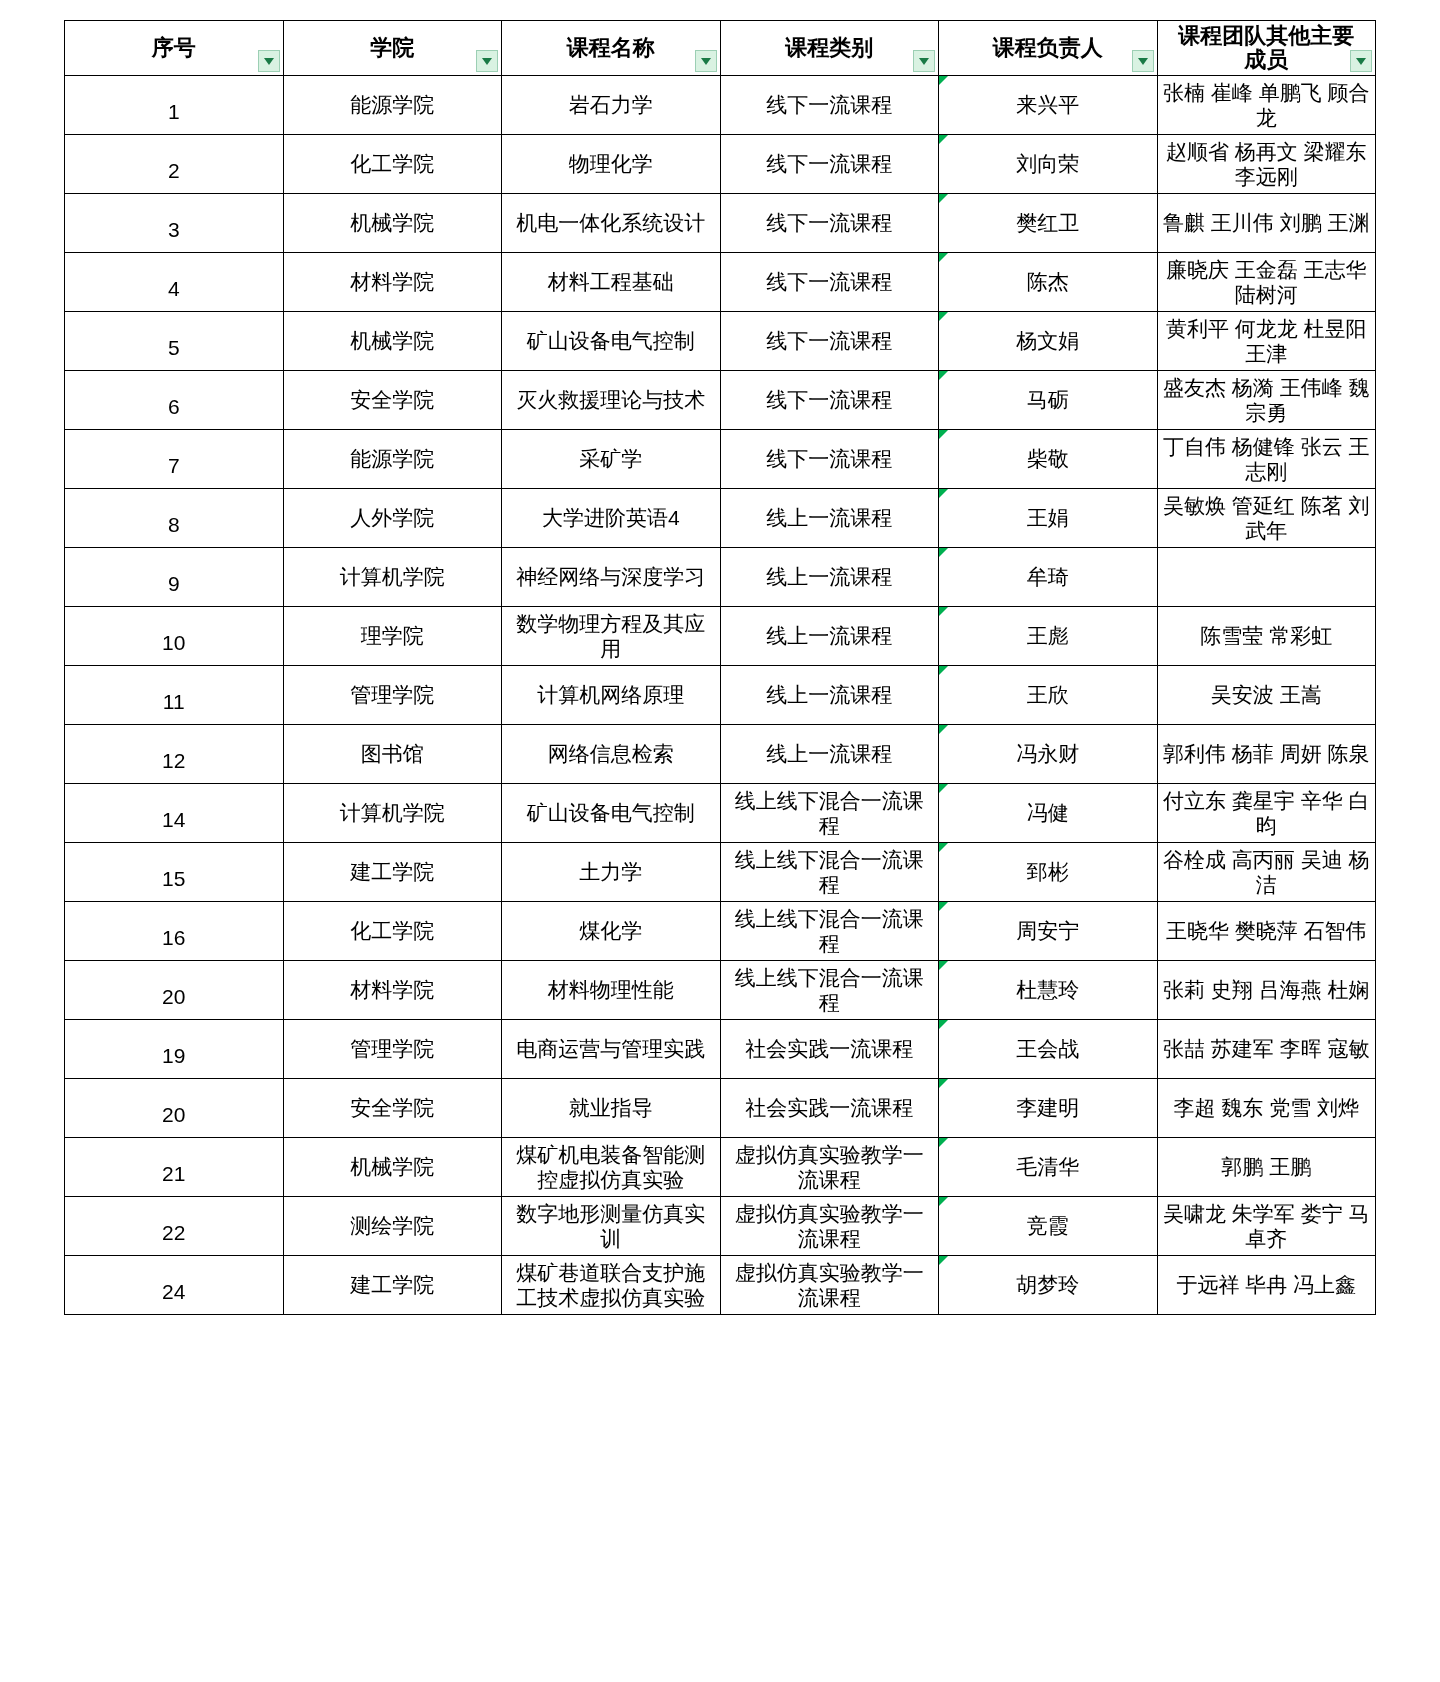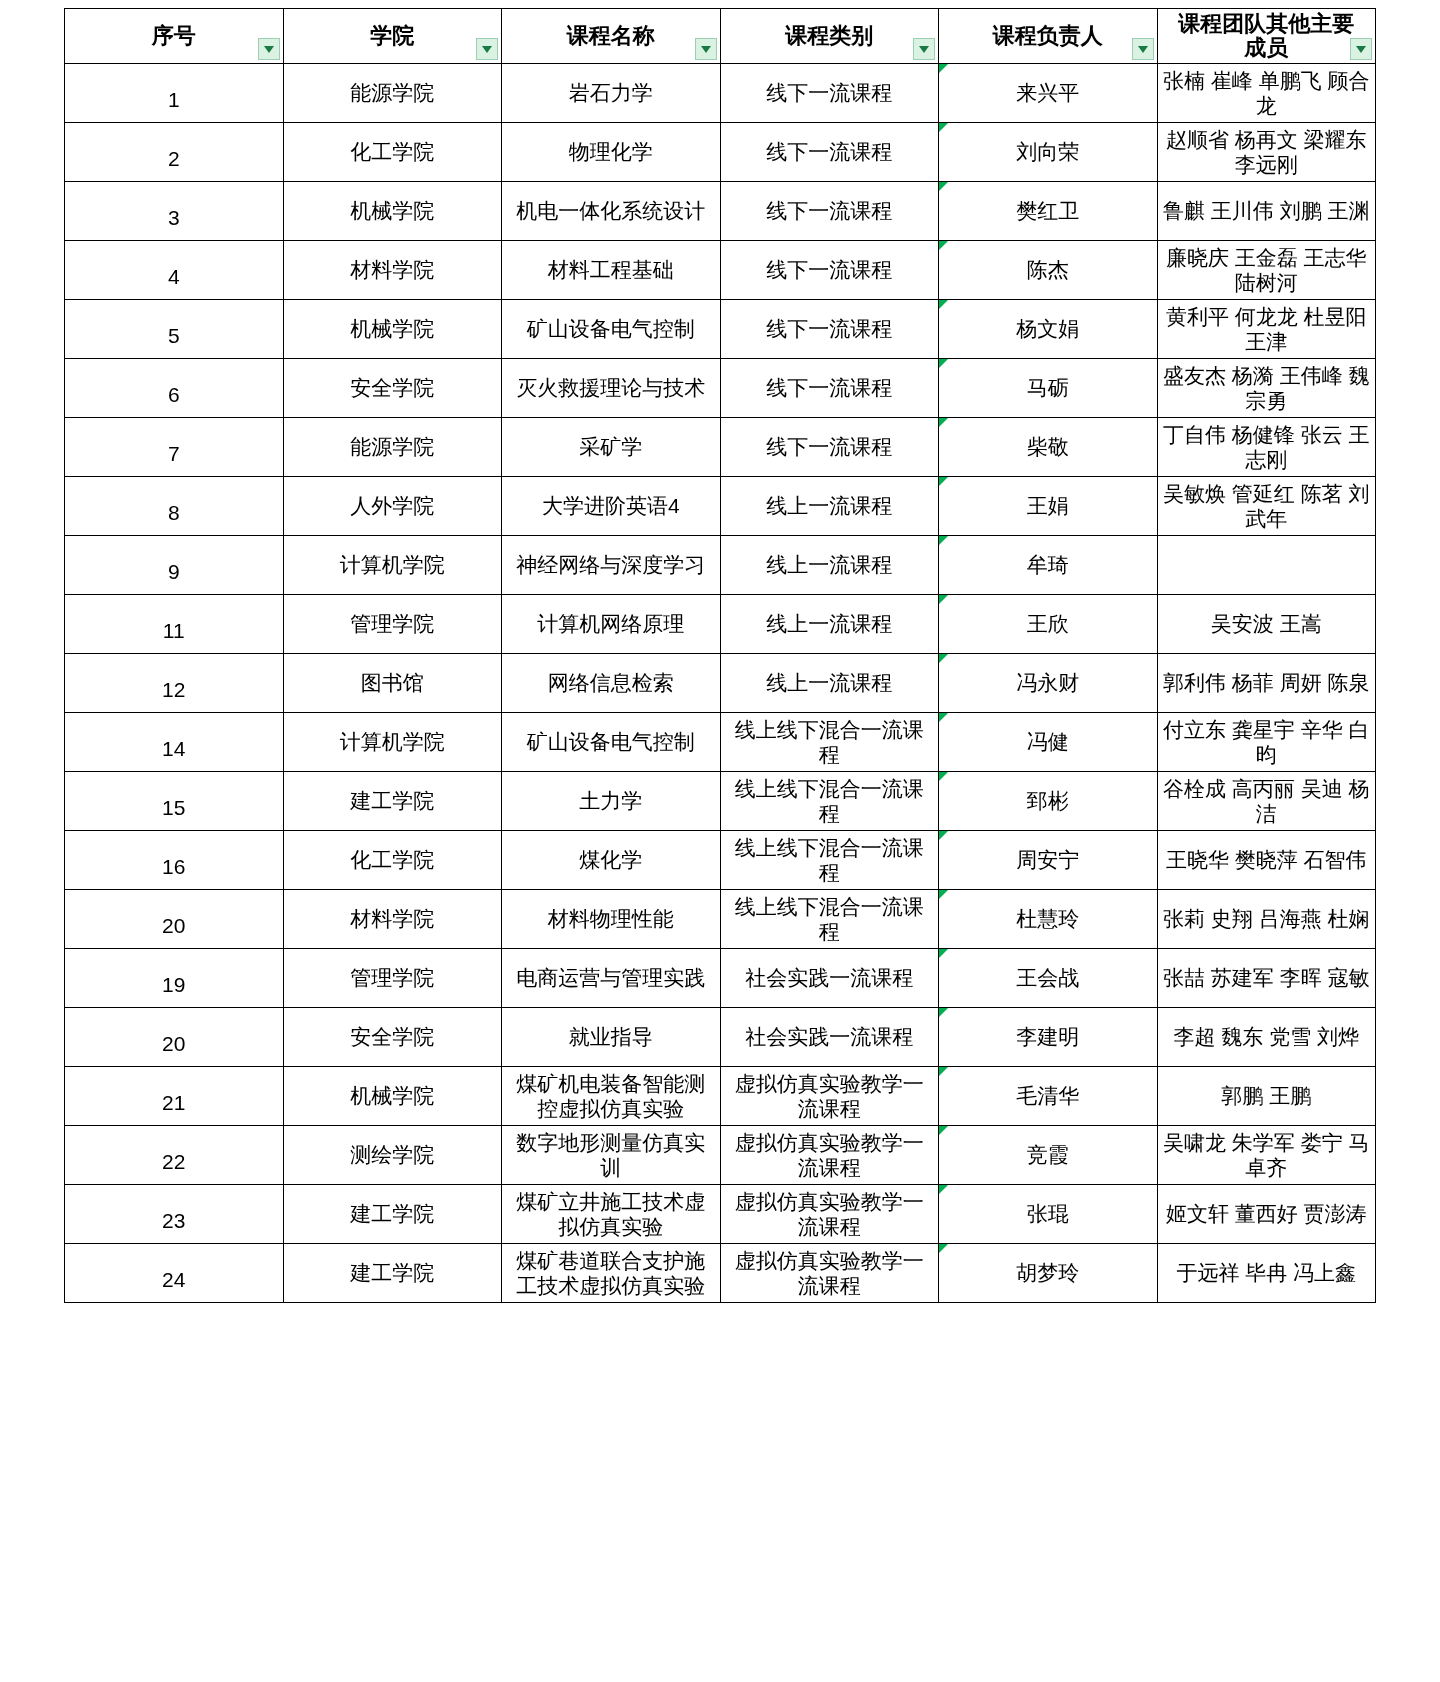--- a/index.html
+++ b/index.html
@@ -7,21 +7,21 @@
     padding: 0;
     background: #ffffff;
   }
   body {
     width: 1440px;
     height: 1682px;
     font-family: "Liberation Sans", sans-serif;
     color: #000000;
   }
   .sheet {
-    padding: 8px 6px 0 6px;
+    padding: 20px 6px 0 6px;
     box-sizing: border-box;
   }
   table.course-table {
     border-collapse: collapse;
     table-layout: fixed;
     width: 1312px;
     margin: 0 auto;
   }
   table.course-table td, table.course-table th {
     border: 1px solid #000000;
@@ -325,20 +325,40 @@
           </td>
           <td class="cell-col4 marked">
             <span class="cell-text">牟琦</span>
           </td>
           <td class="cell-col5">
             <span class="cell-text"></span>
           </td>
         </tr>
         <tr>
           <td class="cell-idx">
+            <span class="idx-wrap">10</span>
+          </td>
+          <td class="cell-col1">
+            <span class="cell-text">理学院</span>
+          </td>
+          <td class="cell-col2">
+            <span class="cell-text">数学物理方程及其应用</span>
+          </td>
+          <td class="cell-col3">
+            <span class="cell-text">线上一流课程</span>
+          </td>
+          <td class="cell-col4 marked">
+            <span class="cell-text">王彪</span>
+          </td>
+          <td class="cell-col5">
+            <span class="cell-text">陈雪莹 常彩虹</span>
+          </td>
+        </tr>
+        <tr>
+          <td class="cell-idx">
             <span class="idx-wrap">11</span>
           </td>
           <td class="cell-col1">
             <span class="cell-text">管理学院</span>
           </td>
           <td class="cell-col2">
             <span class="cell-text">计算机网络原理</span>
           </td>
           <td class="cell-col3">
             <span class="cell-text">线上一流课程</span>
@@ -521,40 +541,20 @@
             <span class="cell-text">数字地形测量仿真实训</span>
           </td>
           <td class="cell-col3">
             <span class="cell-text">虚拟仿真实验教学一流课程</span>
           </td>
           <td class="cell-col4 marked">
             <span class="cell-text">竞霞</span>
           </td>
           <td class="cell-col5">
             <span class="cell-text">吴啸龙 朱学军 娄宁 马卓齐</span>
-          </td>
-        </tr>
-        <tr>
-          <td class="cell-idx">
-            <span class="idx-wrap">23</span>
-          </td>
-          <td class="cell-col1">
-            <span class="cell-text">建工学院</span>
-          </td>
-          <td class="cell-col2">
-            <span class="cell-text">煤矿立井施工技术虚拟仿真实验</span>
-          </td>
-          <td class="cell-col3">
-            <span class="cell-text">虚拟仿真实验教学一流课程</span>
-          </td>
-          <td class="cell-col4 marked">
-            <span class="cell-text">张琨</span>
-          </td>
-          <td class="cell-col5">
-            <span class="cell-text">姬文轩 董西好 贾澎涛</span>
           </td>
         </tr>
         <tr>
           <td class="cell-idx">
             <span class="idx-wrap">24</span>
           </td>
           <td class="cell-col1">
             <span class="cell-text">建工学院</span>
           </td>
           <td class="cell-col2">

